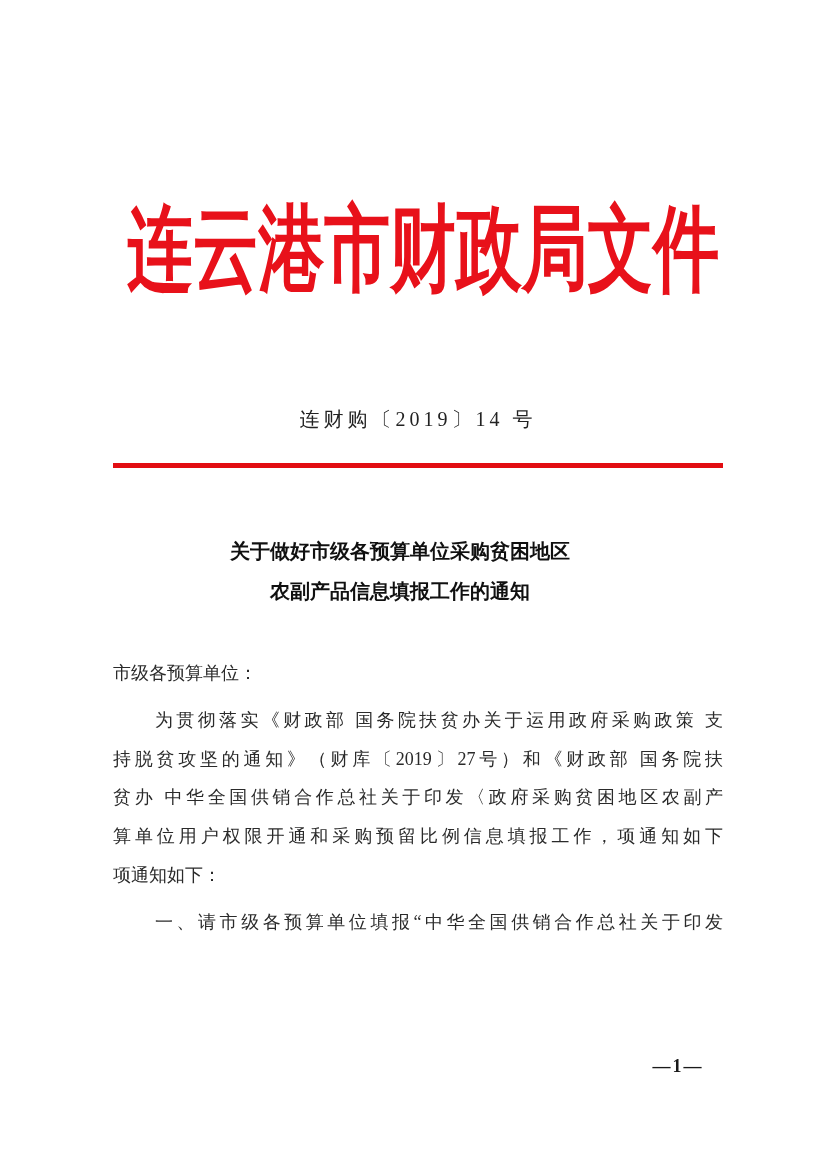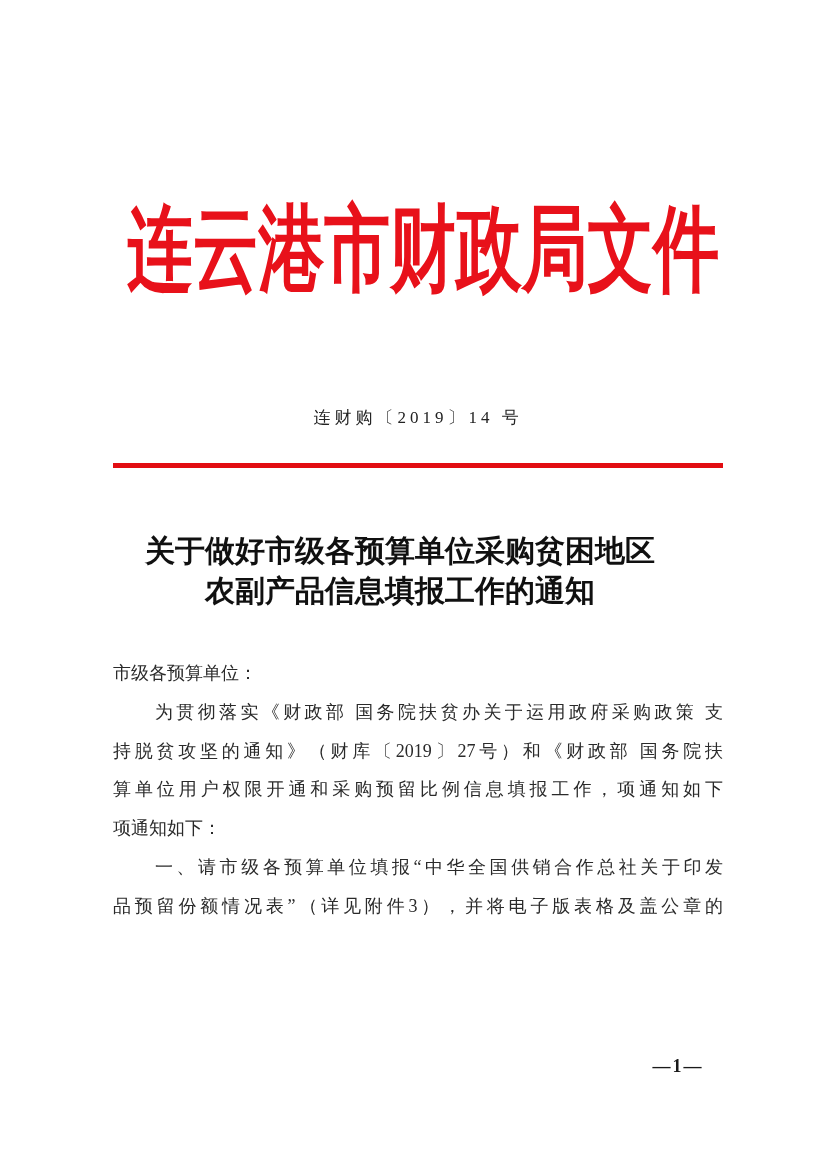--- a/index.html
+++ b/index.html
@@ -30,42 +30,42 @@
     transform: scaleX(0.70);
     transform-origin: 50% 50%;
   }
   
   .doc-number {
     position: absolute;
     top: 406px;
     left: 113px;
     width: 610px;
     text-align: center;
-    font-size: 17px;
+    font-size: 20px;
     letter-spacing: 4px;
     color: #222222;
   }
   
   .red-line {
     position: absolute;
     top: 463px;
     left: 113px;
     width: 610px;
     height: 5px;
     background: #e20d12;
   }
   
   .notice-title {
     position: absolute;
     top: 531px;
     left: 95px;
     width: 610px;
     text-align: center;
     font-weight: bold;
-    font-size: 30px;
+    font-size: 20px;
     line-height: 40px;
     color: #101010;
   }
   
   .body-lines {
     position: absolute;
     top: 654px;
     left: 113px;
     width: 610px;
     font-size: 18px;
@@ -73,21 +73,21 @@
   }
   .line {
     height: 38.8px;
     line-height: 38.8px;
     overflow: hidden;
   }
   .line.justify {
     text-align: justify;
     text-align-last: justify;
   }
-  .line.indent { text-indent: 42px; }
+  .line.indent { text-indent: 42px; margin-top: 8px; }
   
   .page-number {
     position: absolute;
     top: 1056px;
     left: 608px;
     width: 140px;
     text-align: center;
     font-size: 18px;
     letter-spacing: 2px;
     color: #1a1a1a;
@@ -109,21 +109,21 @@
 
   <div class="notice-title">
     <div>关于做好市级各预算单位采购贫困地区</div>
     <div>农副产品信息填报工作的通知</div>
   </div>
 
   <div class="body-lines">
     <div class="line">市级各预算单位：</div>
     <div class="line indent justify">为贯彻落实《财政部 国务院扶贫办关于运用政府采购政策 支</div>
     <div class="line justify">持脱贫攻坚的通知》（财库〔2019〕27号）和《财政部 国务院扶</div>
+    <div class="line justify">贫办 中华全国供销合作总社关于印发〈政府采购贫困地区农副产</div>
     <div class="line justify">算单位用户权限开通和采购预留比例信息填报工作，项通知如下</div>
     <div class="line">项通知如下：</div>
     <div class="line indent justify">一、请市级各预算单位填报“中华全国供销合作总社关于印发</div>
-    <div class="line justify">品预留份额情况表”（详见附件3），并将电子版表格及盖公章的</div>
   </div>
 
   <div class="page-number">—1—</div>
 
 </div>
 
 </body></html>

